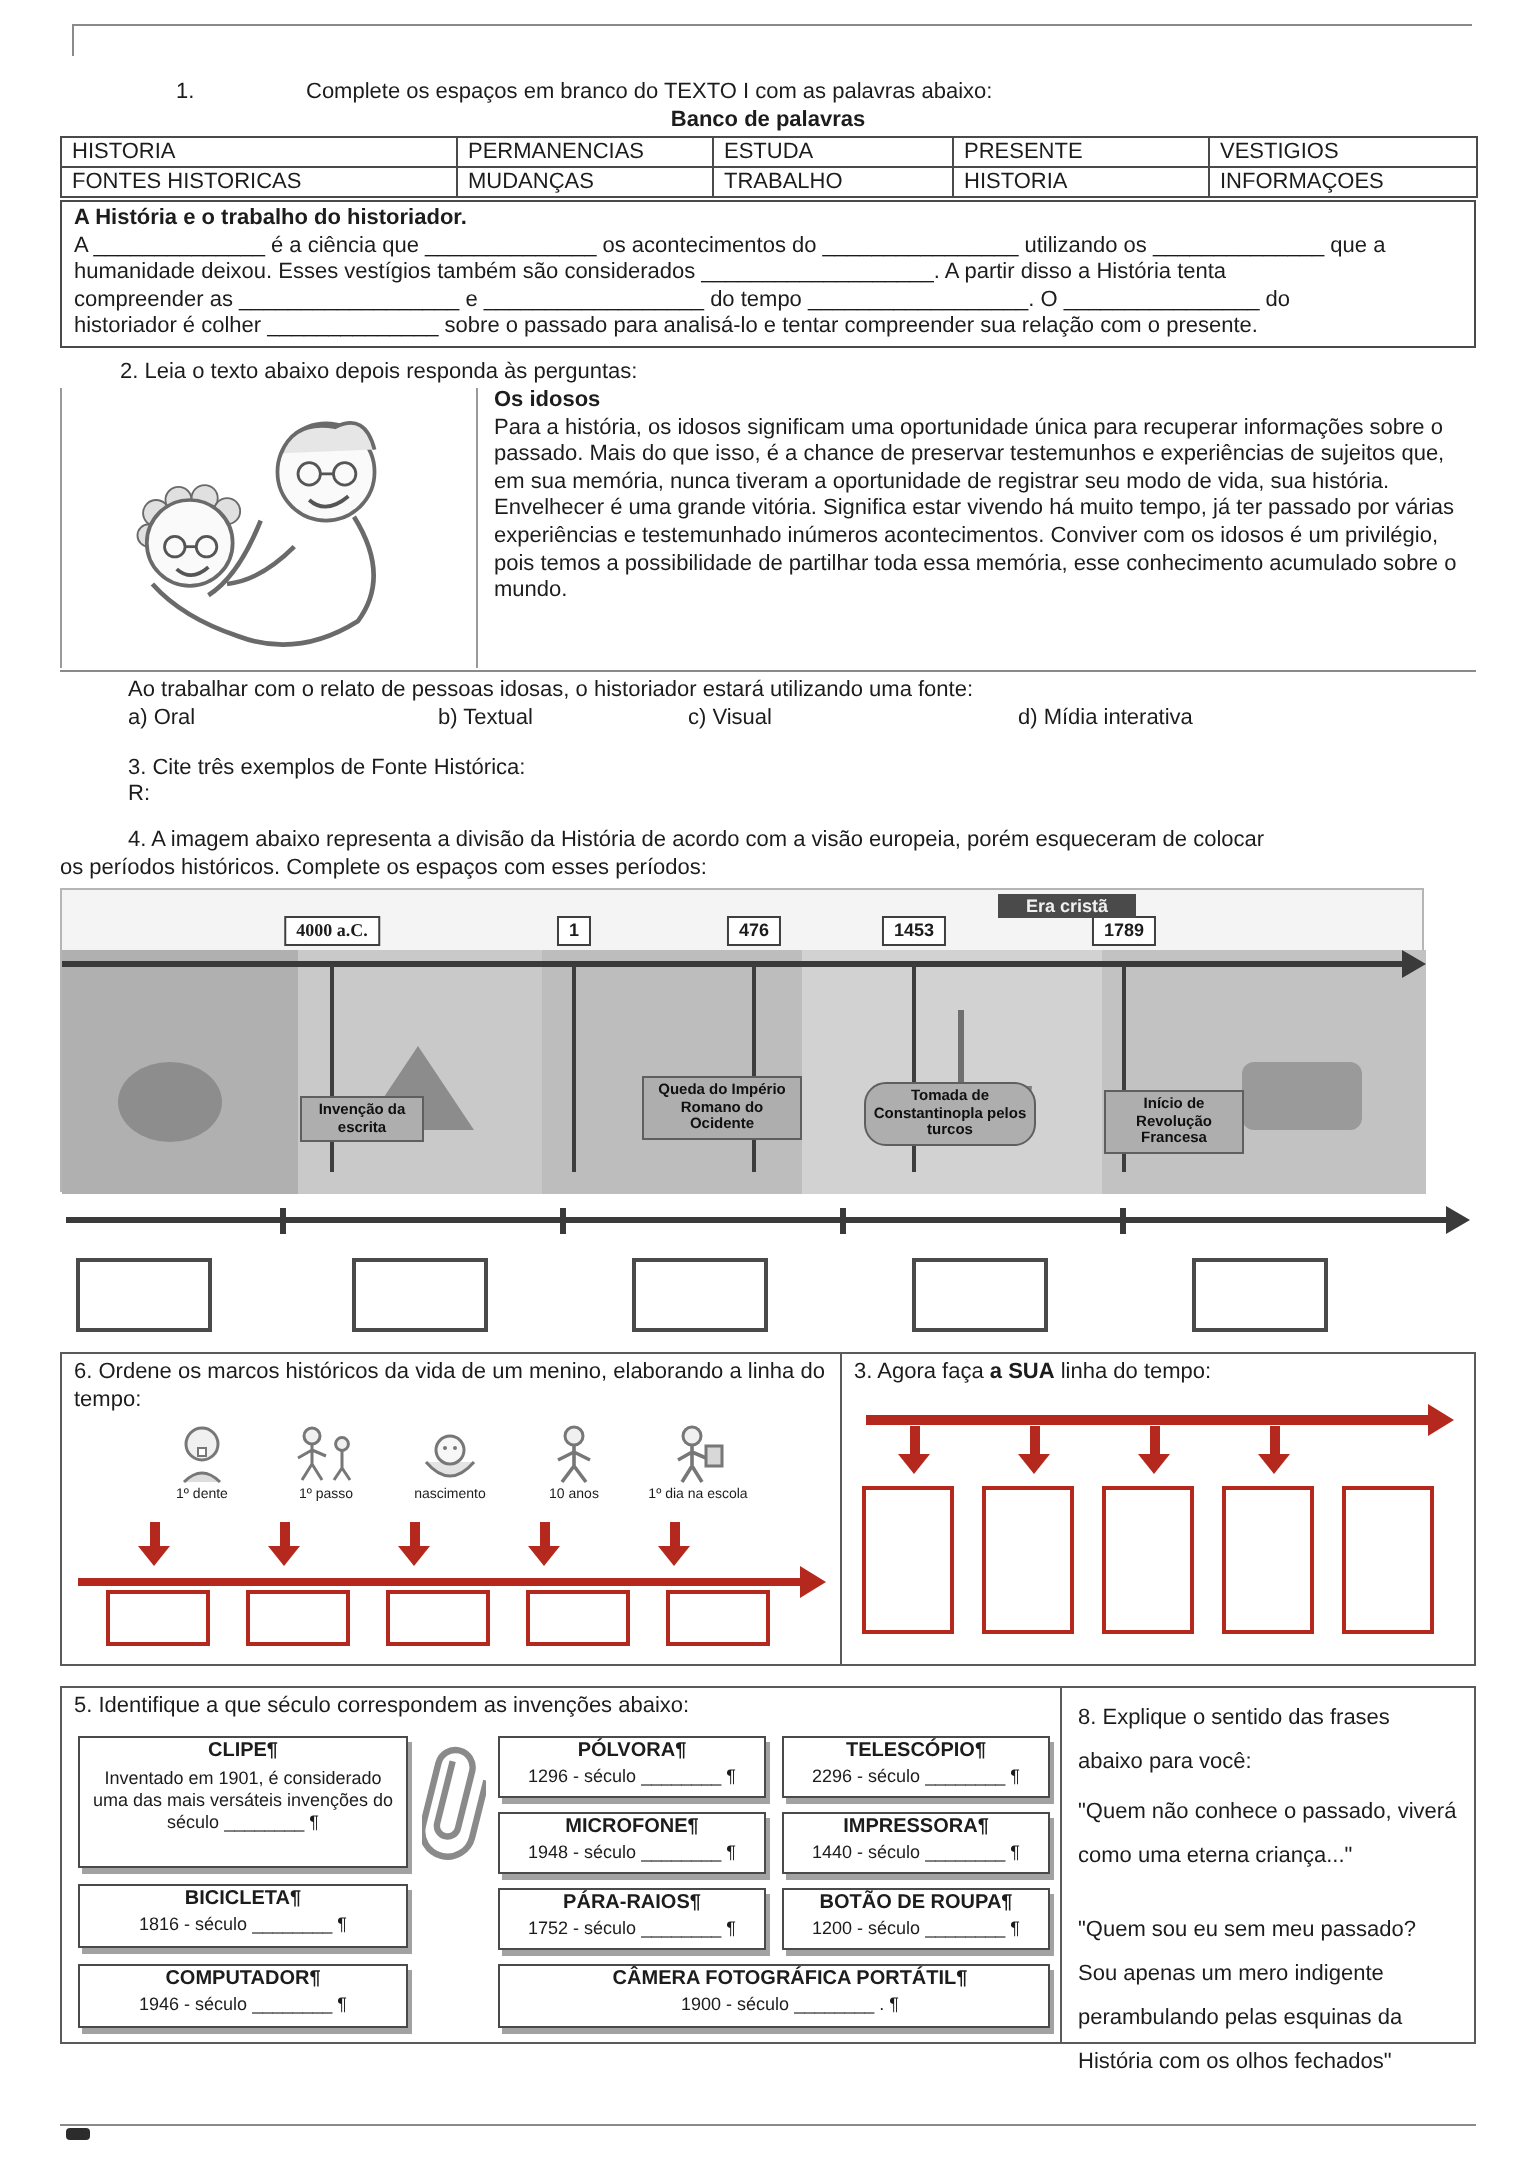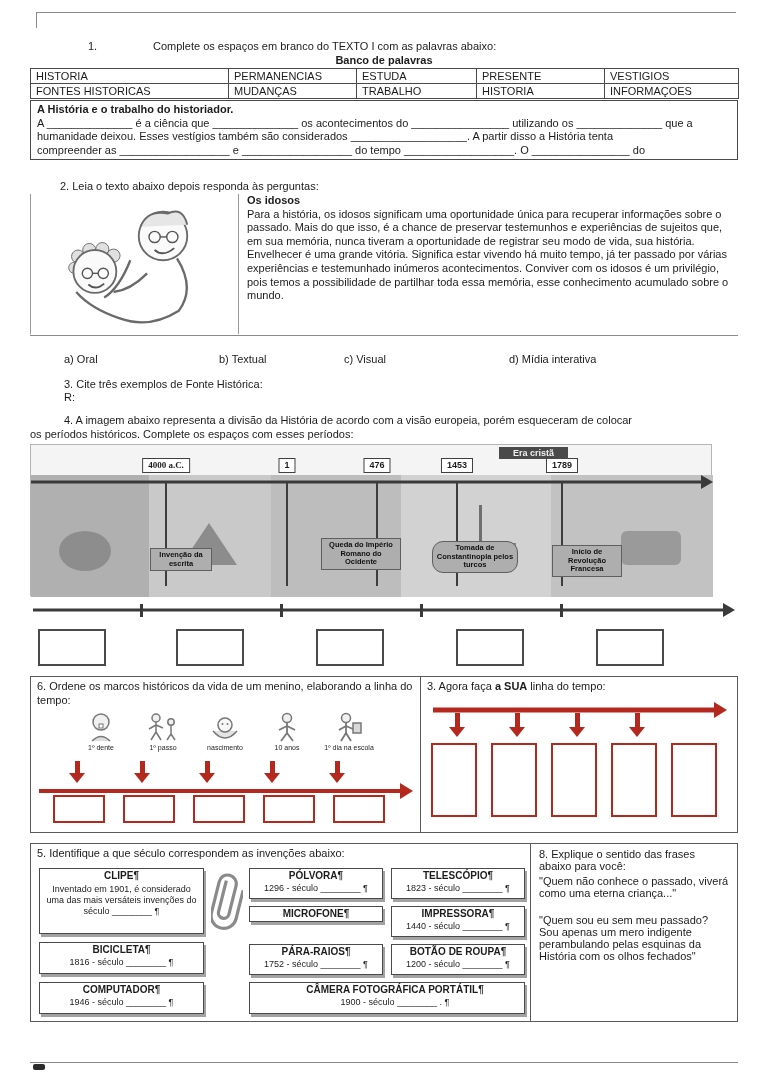--- a/index.html
+++ b/index.html
@@ -61,21 +61,21 @@
   .mstone { display:flex; flex-direction:column; align-items:center; width:56px; }
   .mstone .lbl { font-size:7px; margin-top:1px; white-space:nowrap; }
 
   
   .invbox { position:absolute; background:#fff; border:1px solid #4a4a4a;
             box-shadow:2px 3px 0 rgba(70,70,70,0.5); text-align:center; padding:1px 3px; overflow:hidden; }
   .invbox .t { font-weight:bold; font-size:10px; line-height:12px; }
   .invbox .d { font-size:9px; line-height:11px; margin-top:1px; }
   .invbox.big .d { font-size:9px; line-height:10.8px; margin-top:2px; }
 
-  .q8col { padding:4px 8px; line-height:12px; }
+  .q8col { padding:4px 8px; line-height:22px; }
   .q8col .quote { margin-top:3px; }
   .q8col .quote2 { margin-top:15px; }
 </style>
 </head>
 <body>
 
 <div class="page">
 
   <div class="abs line" style="left:36px; top:12px; width:700px;"></div>
   <div class="abs" style="left:36px; top:12px; width:1px; height:16px; background:#8a8a8a;"></div>
@@ -110,20 +110,21 @@
       <td>INFORMAÇOES</td>
     </tr>
   </tbody>
     </table>
 
   <div class="abs passage" style="left:30px; top:100px; width:708px;">
     <div class="b">A História e o trabalho do historiador.</div>
     <div>A ______________ é a ciência que ______________ os acontecimentos do ________________ utilizando os ______________ que a</div>
     <div>humanidade deixou. Esses vestígios também são considerados ___________________. A partir disso a História tenta</div>
     <div>compreender as __________________ e __________________ do tempo __________________. O ________________ do</div>
+    <div>historiador é colher ______________ sobre o passado para analisá-lo e tentar compreender sua relação com o presente.</div>
   </div>
 
   <div class="abs" style="left:60px; top:180px;">2. Leia o texto abaixo depois responda às perguntas:</div>
 
   <div class="abs q2wrap" style="left:30px; top:194px; width:708px; height:140px;">
     <div class="q2img">
       <svg width="196" height="132" viewBox="0 0 210 140">
         <path d="M150 64 Q170 96 152 120 Q120 140 88 128 Q58 118 42 100" fill="none" stroke="#6a6a6a" stroke-width="2.5"></path>
         <path d="M100 66 Q88 96 72 106" fill="none" stroke="#6a6a6a" stroke-width="2.5"></path>
         <circle cx="135" cy="40" r="26" fill="#fafafa" stroke="#6a6a6a" stroke-width="2"></circle>
@@ -146,20 +147,21 @@
       </svg>
     </div>
     <div class="q2txt">
       <div class="b">Os idosos</div>
       <div>Para a história, os idosos significam uma oportunidade única para recuperar informações sobre o passado. Mais do que isso, é a chance de preservar testemunhos e experiências de sujeitos que, em sua memória, nunca tiveram a oportunidade de registrar seu modo de vida, sua história.</div>
       <div>Envelhecer é uma grande vitória. Significa estar vivendo há muito tempo, já ter passado por várias experiências e testemunhado inúmeros acontecimentos. Conviver com os idosos é um privilégio, pois temos a possibilidade de partilhar toda essa memória, esse conhecimento acumulado sobre o mundo.</div>
     </div>
   </div>
 
   <div class="abs line" style="left:30px; top:335px; width:708px;"></div>
+  <div class="abs" style="left:64px; top:339px;">Ao trabalhar com o relato de pessoas idosas, o historiador estará utilizando uma fonte:</div>
   <div class="abs" style="left:64px; top:353px; width:660px; height:14px;">
     <span class="abs" style="left:0;">a) Oral</span>
     <span class="abs" style="left:155px;">b) Textual</span>
     <span class="abs" style="left:280px;">c) Visual</span>
     <span class="abs" style="left:445px;">d) Mídia interativa</span>
   </div>
 
   <div class="abs" style="left:64px; top:378px;">3. Cite três exemplos de Fonte Histórica:</div>
   <div class="abs" style="left:64px; top:391px;">R:</div>
 
@@ -355,23 +357,23 @@
         <div class="t">COMPUTADOR¶</div>
         <div class="d">1946 - século ________ ¶</div>
       </div>
 
       <div class="invbox" style="left:218px; top:24px; width:134px; height:31px;">
         <div class="t">PÓLVORA¶</div>
         <div class="d">1296 - século ________ ¶</div>
       </div>
       <div class="invbox" style="left:360px; top:24px; width:134px; height:31px;">
         <div class="t">TELESCÓPIO¶</div>
-        <div class="d">1823 - século ________ ¶</div>
-      </div>
-      <div class="invbox" style="left:218px; top:62px; width:134px; height:16px;">
+        <div class="d">2296 - século ________ ¶</div>
+      </div>
+      <div class="invbox" style="left:218px; top:62px; width:134px; height:31px;">
         <div class="t">MICROFONE¶</div>
         <div class="d">1948 - século ________ ¶</div>
       </div>
       <div class="invbox" style="left:360px; top:62px; width:134px; height:31px;">
         <div class="t">IMPRESSORA¶</div>
         <div class="d">1440 - século ________ ¶</div>
       </div>
       <div class="invbox" style="left:218px; top:100px; width:134px; height:31px;">
         <div class="t">PÁRA-RAIOS¶</div>
         <div class="d">1752 - século ________ ¶</div>

